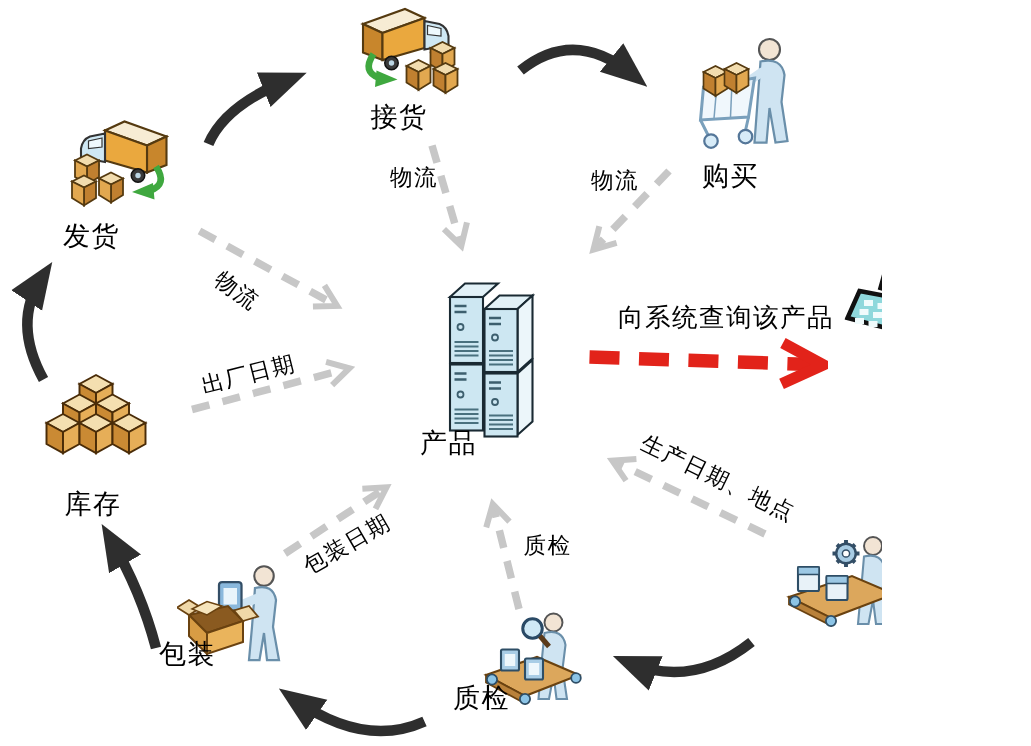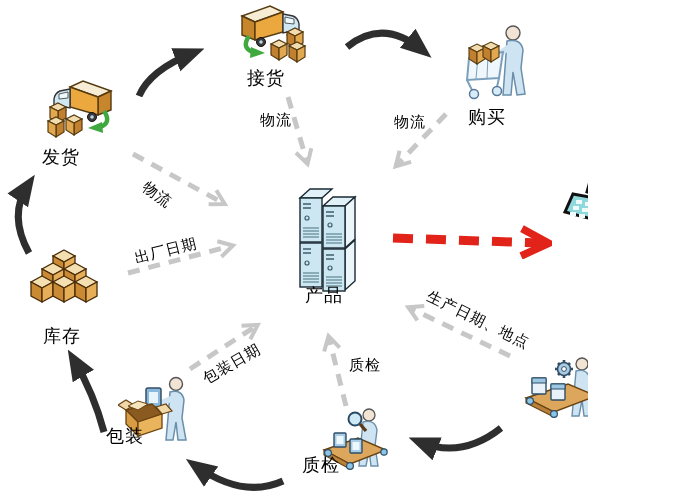--- a/index.html
+++ b/index.html
@@ -284,23 +284,24 @@
       <circle cx="111" cy="31" r="1.6" fill="#111"></circle>
     </g>
   </svg>
 
   <div class="lbl node-lbl" style="left:266px;top:78px">接货</div>
   <div class="lbl node-lbl" style="left:487px;top:117px">购买</div>
   <div class="lbl node-lbl" style="left:61px;top:157px">发货</div>
   <div class="lbl node-lbl" style="left:62px;top:336px">库存</div>
   <div class="lbl node-lbl" style="left:125px;top:436px">包装</div>
   <div class="lbl node-lbl" style="left:321px;top:465px">质检</div>
-  <div class="lbl node-lbl" style="left:324px;top:295px">产品</div>
+  <div class="lbl node-lbl" style="left:299px;top:295px">产品</div>
 
   <div class="lbl edge-lbl" style="left:276px;top:120px">物流</div>
   <div class="lbl edge-lbl" style="left:410px;top:122px">物流</div>
   <div class="lbl edge-lbl" style="left:157px;top:195px;transform:translate(-50%,-50%) rotate(36deg)">物流</div>
   <div class="lbl edge-lbl" style="left:166px;top:251px;transform:translate(-50%,-50%) rotate(-14deg)">出厂日期</div>
   <div class="lbl edge-lbl" style="left:232px;top:364px;transform:translate(-50%,-50%) rotate(-30deg)">包装日期</div>
   <div class="lbl edge-lbl" style="left:365px;top:365px">质检</div>
   <div class="lbl edge-lbl" style="left:478px;top:320px;transform:translate(-50%,-50%) rotate(26deg)">生产日期、地点</div>
+  <div class="lbl query-lbl" style="left:484px;top:212px">向系统查询该产品</div>
 
 </div>
 
 </body></html>

